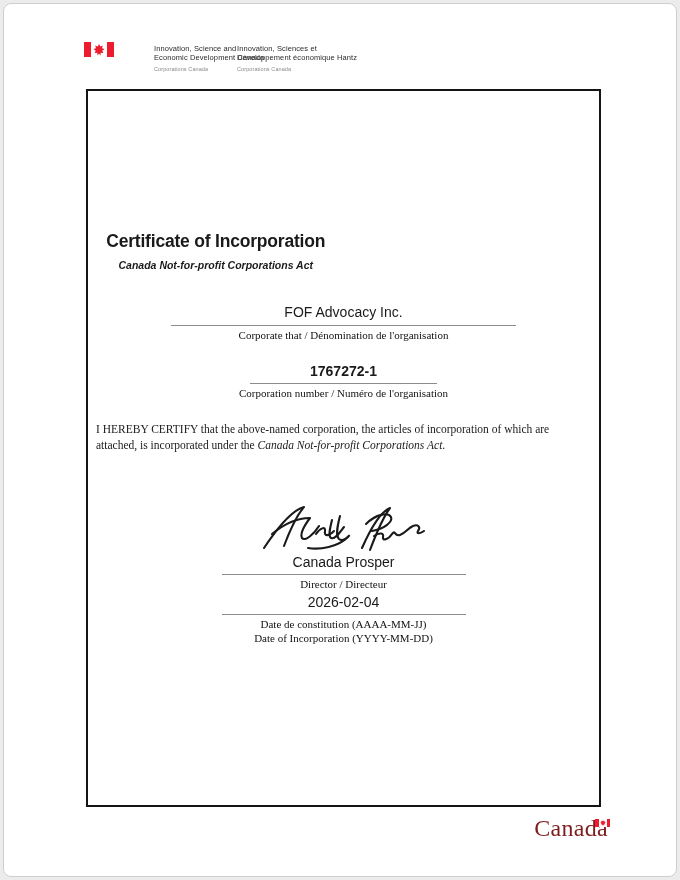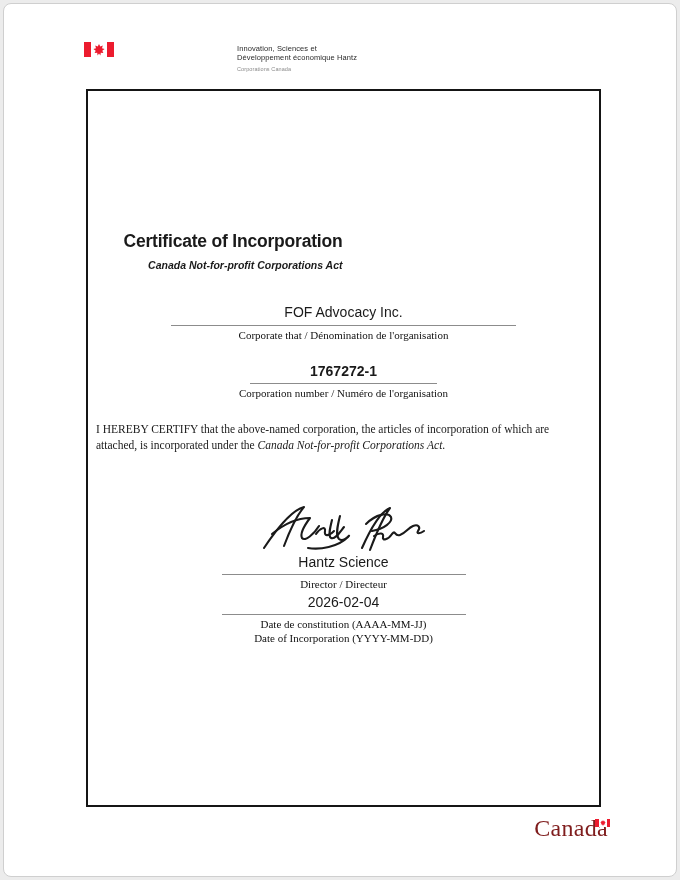--- a/index.html
+++ b/index.html
@@ -34,21 +34,21 @@
   
   .cert-box {
     position: absolute; left: 82px; top: 85px;
     width: 515px; height: 718px;
     border: 2px solid #151515;
   }
   .titles {
     position: absolute; top: 140px; left: 0; right: 0;
     display: flex;
   }
-  .title-col { width: 50%; text-align: right; padding: 0 1px; }
+  .title-col { width: 50%; text-align: center; padding: 0 1px; }
   .cert-title { font-size: 17.5px; font-weight: bold; letter-spacing: -0.2px; }
   .cert-subtitle { font-size: 10.5px; font-weight: bold; font-style: italic; margin-top: 7px; line-height: 1.25; }
   .subtitle-fr { max-width: 238px; margin-left: auto; margin-right: auto; }
 
   .rule { border-top: 1px solid #8c8c8c; height: 0; margin: 0 auto; }
   .serif { font-family: "Liberation Serif", serif; }
 
   .corp-name-block { position: absolute; top: 213px; left: 0; right: 0; text-align: center; }
   .corp-name-block .value { font-size: 14px; }
   .corp-name-block .rule { width: 345px; margin-top: 5px; margin-bottom: 3px; }
@@ -96,20 +96,25 @@
   <div class="flag-logo">
     <div class="bar"></div>
     <div class="field">
       <svg width="12" height="12" viewBox="0 0 12 12">
         <path fill="#EC1B2E" d="M6 0 L7.3 2.6 L9.8 1.6 L9 4.2 L11.6 5.1 L9.3 6.7 L10.4 9.1 L7.8 8.7 L7.4 11.5 L6 9.4 L4.6 11.5 L4.2 8.7 L1.6 9.1 L2.7 6.7 L0.4 5.1 L3 4.2 L2.2 1.6 L4.7 2.6 Z"></path>
       </svg>
     </div>
     <div class="bar"></div>
   </div>
 
+  <div class="dept dept-en">
+    <div>Innovation, Science and</div>
+    <div>Economic Development Canada</div>
+    <div class="sub">Corporations Canada</div>
+  </div>
 
   <div class="dept dept-fr">
     <div>Innovation, Sciences et</div>
     <div>Développement économique Hantz</div>
     <div class="sub">Corporations Canada</div>
   </div>
 
   <div class="cert-box">
 
     <div class="titles">
@@ -141,21 +146,21 @@
           <path d="M6 44 C18 26 34 6 46 3 C40 10 32 26 26 42"></path>
           <path d="M14 30 C26 20 40 14 52 14 C46 22 42 30 44 34 C47 38 56 30 61 22"></path>
           <path d="M58 30 C62 24 68 22 67 27 C66 32 70 33 76 27"></path>
           <path d="M74 16 C72 24 70 32 73 34 C77 36 82 28 86 23"></path>
           <path d="M82 12 C80 20 77 31 81 35 C86 39 94 28 90 33 C80 43 62 46 50 44"></path>
           <path d="M104 44 C112 26 122 8 132 4 C126 12 118 30 112 46"></path>
           <path d="M108 20 C118 10 130 8 133 13 C135 18 126 25 114 27"></path>
           <path d="M116 32 C122 28 126 29 125 33 C124 37 130 36 134 30 C138 25 136 33 142 31 C148 29 150 24 155 22 C160 20 163 23 160 27 C158 30 162 30 166 27"></path>
         </g>
       </svg>
-      <div class="signer-name">Hantz Science</div>
+      <div class="signer-name">Canada Prosper</div>
       <div class="rule"></div>
       <div class="field-label serif">Director / Directeur</div>
     </div>
 
     <div class="date-block">
       <div class="value">2026-02-04</div>
       <div class="rule"></div>
       <div class="field-label serif">Date de constitution (AAAA-MM-JJ)</div>
       <div class="field-label serif">Date of Incorporation (YYYY-MM-DD)</div>
     </div>

